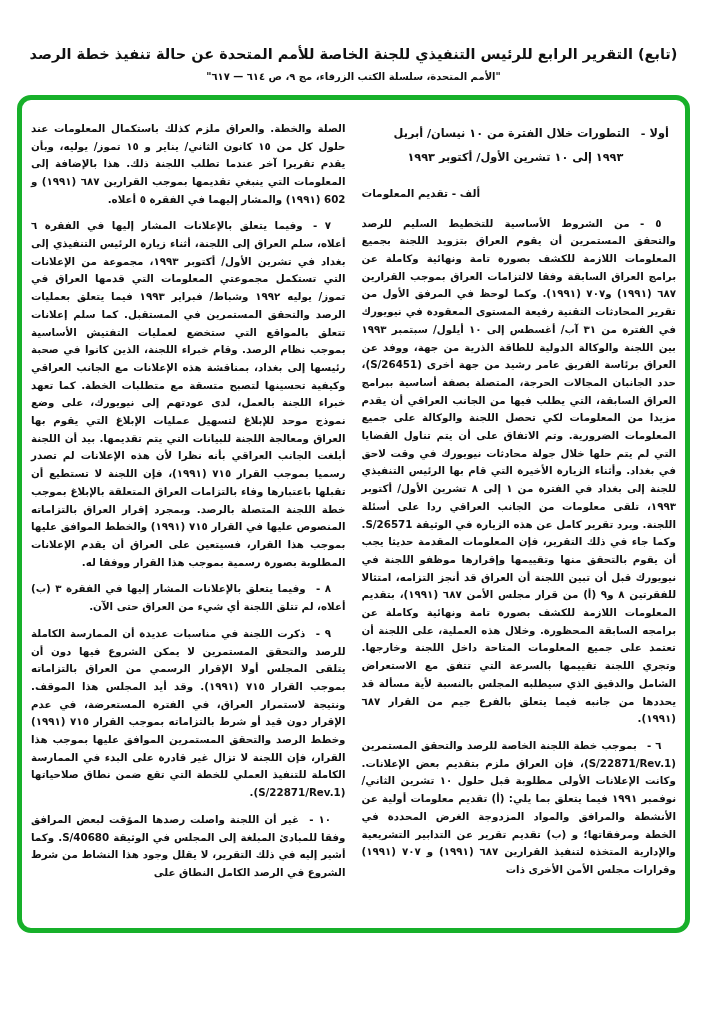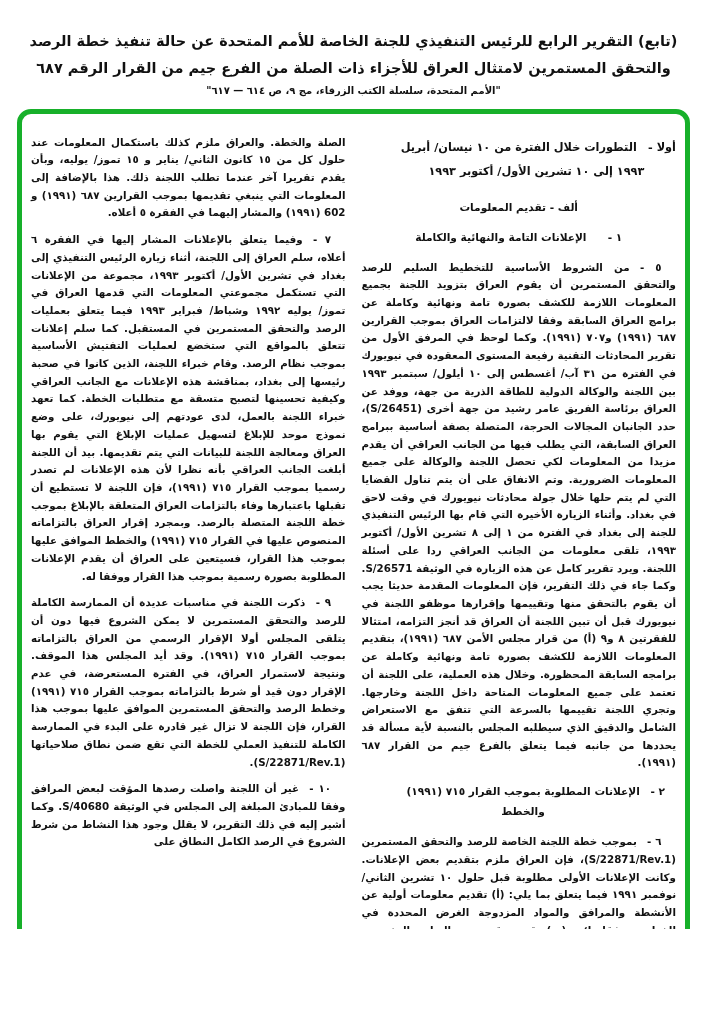--- a/index.html
+++ b/index.html
@@ -5,21 +5,21 @@
   html, body {
     margin: 0;
     padding: 0;
     background: #ffffff;
     font-family: "DejaVu Sans", sans-serif;
     color: #111111;
   }
   .page {
     width: 707px;
     height: 925px;
-    margin: 4px auto;
+    margin: 17px auto;
     background: #ffffff;
     position: relative;
     box-sizing: border-box;
     overflow: hidden;
   }
   .doc-header {
     direction: rtl;
     text-align: center;
     padding: 24px 28px 4px;
     font-weight: 700;
@@ -65,27 +65,27 @@
     text-indent: 0;
   }
   .sec-h {
     font-size: 11.3px;
     font-weight: 700;
     line-height: 2.15;
     margin: 2px 0 14px 0;
     padding-right: 2.8em;
     text-indent: -2.8em;
     padding-left: 2.2em;
-    text-align: right;
+    text-align: center;
   }
   .sub-h {
     font-weight: 700;
     font-size: 10.6px;
     margin: 4px 0 12px 0;
-    text-align: center;
+    text-align: left;
   }
   .sub-h.hang {
     padding-right: 2.4em;
     text-indent: -2.4em;
     padding-left: 3.2em;
     line-height: 1.9;
   }
   .page-footer {
     text-align: center;
     margin-top: 13px;
@@ -93,39 +93,37 @@
     font-weight: 700;
   }
 </style>
 </head>
 <body>
 
 <div class="page">
 
   <header class="doc-header">
     <div class="h-main">(تابع) التقرير الرابع للرئيس التنفيذي للجنة الخاصة للأمم المتحدة عن حالة تنفيذ خطة الرصد</div>
-    <div class="h-main">والتحقق المستمرين لامتثال العراق للأجزاء ذات الصلة من الفرع جيم من القرار الرقم ٦٨٧</div>
     <div class="h-source">"الأمم المتحدة، سلسلة الكتب الزرقاء، مج ٩، ص ٦١٤ — ٦١٧"</div>
   </header>
 
   <div class="green-box">
     <div class="cols">
 
       <div class="col">
         <div class="sec-h">أولا - التطورات خلال الفترة من ١٠ نيسان/ أبريل ١٩٩٣ إلى ١٠ تشرين الأول/ أكتوبر ١٩٩٣</div>
         <div class="sub-h">ألف - تقديم المعلومات</div>
-        <div class="sub-h">١ -  الإعلانات التامة والنهائية والكاملة</div>
         <p class="para">٥ - من الشروط الأساسية للتخطيط السليم للرصد والتحقق المستمرين أن يقوم العراق بتزويد اللجنة بجميع المعلومات اللازمة للكشف بصورة تامة ونهائية وكاملة عن برامج العراق السابقة وفقا لالتزامات العراق بموجب القرارين ٦٨٧ (١٩٩١) و٧٠٧ (١٩٩١). وكما لوحظ في المرفق الأول من تقرير المحادثات التقنية رفيعة المستوى المعقودة في نيويورك في الفترة من ٣١ آب/ أغسطس إلى ١٠ أيلول/ سبتمبر ١٩٩٣ بين اللجنة والوكالة الدولية للطاقة الذرية من جهة، ووفد عن العراق برئاسة الفريق عامر رشيد من جهة أخرى (S/26451)، حدد الجانبان المجالات الحرجة، المتصلة بصفة أساسية ببرامج العراق السابقة، التي يطلب فيها من الجانب العراقي أن يقدم مزيدا من المعلومات لكي تحصل اللجنة والوكالة على جميع المعلومات الضرورية. وتم الاتفاق على أن يتم تناول القضايا التي لم يتم حلها خلال جولة محادثات نيويورك في وقت لاحق في بغداد. وأثناء الزيارة الأخيرة التي قام بها الرئيس التنفيذي للجنة إلى بغداد في الفترة من ١ إلى ٨ تشرين الأول/ أكتوبر ١٩٩٣، تلقى معلومات من الجانب العراقي ردا على أسئلة اللجنة. ويرد تقرير كامل عن هذه الزيارة في الوثيقة S/26571. وكما جاء في ذلك التقرير، فإن المعلومات المقدمة حديثا يجب أن يقوم بالتحقق منها وتقييمها وإقرارها موظفو اللجنة في نيويورك قبل أن تبين اللجنة أن العراق قد أنجز التزامه، امتثالا للفقرتين ٨ و٩ (أ) من قرار مجلس الأمن ٦٨٧ (١٩٩١)، بتقديم المعلومات اللازمة للكشف بصورة تامة ونهائية وكاملة عن برامجه السابقة المحظورة. وخلال هذه العملية، على اللجنة أن تعتمد على جميع المعلومات المتاحة داخل اللجنة وخارجها. وتجري اللجنة تقييمها بالسرعة التي تتفق مع الاستعراض الشامل والدقيق الذي سيطلبه المجلس بالنسبة لأية مسألة قد يحددها من جانبه فيما يتعلق بالفرع جيم من القرار ٦٨٧ (١٩٩١).</p>
-        <div class="sub-h hang">٢ - الإعلانات المطلوبة بموجب القرار ٧١٥ (١٩٩١) والخطط</div>
         <p class="para">٦ - بموجب خطة اللجنة الخاصة للرصد والتحقق المستمرين (S/22871/Rev.1)، فإن العراق ملزم بتقديم بعض الإعلانات. وكانت الإعلانات الأولى مطلوبة قبل حلول ١٠ تشرين الثاني/ نوفمبر ١٩٩١ فيما يتعلق بما يلي: (أ) تقديم معلومات أولية عن الأنشطة والمرافق والمواد المزدوجة الغرض المحددة في الخطة ومرفقاتها؛ و (ب) تقديم تقرير عن التدابير التشريعية والإدارية المتخذة لتنفيذ القرارين ٦٨٧ (١٩٩١) و ٧٠٧ (١٩٩١) وقرارات مجلس الأمن الأخرى ذات</p>
       </div>
 
       <div class="col">
         <p class="para noindent">الصلة والخطة. والعراق ملزم كذلك باستكمال المعلومات عند حلول كل من ١٥ كانون الثاني/ يناير و ١٥ تموز/ يوليه، وبأن يقدم تقريرا آخر عندما تطلب اللجنة ذلك. هذا بالإضافة إلى المعلومات التي ينبغي تقديمها بموجب القرارين ٦٨٧ (١٩٩١) و 602 (١٩٩١) والمشار إليهما في الفقرة ٥ أعلاه.</p>
         <p class="para">٧ - وفيما يتعلق بالإعلانات المشار إليها في الفقرة ٦ أعلاه، سلم العراق إلى اللجنة، أثناء زيارة الرئيس التنفيذي إلى بغداد في تشرين الأول/ أكتوبر ١٩٩٣، مجموعة من الإعلانات التي تستكمل مجموعتي المعلومات التي قدمها العراق في تموز/ يوليه ١٩٩٢ وشباط/ فبراير ١٩٩٣ فيما يتعلق بعمليات الرصد والتحقق المستمرين في المستقبل. كما سلم إعلانات تتعلق بالمواقع التي ستخضع لعمليات التفتيش الأساسية بموجب نظام الرصد. وقام خبراء اللجنة، الذين كانوا في صحبة رئيسها إلى بغداد، بمناقشة هذه الإعلانات مع الجانب العراقي وكيفية تحسينها لتصبح متسقة مع متطلبات الخطة. كما تعهد خبراء اللجنة بالعمل، لدى عودتهم إلى نيويورك، على وضع نموذج موحد للإبلاغ لتسهيل عمليات الإبلاغ التي يقوم بها العراق ومعالجة اللجنة للبيانات التي يتم تقديمها. بيد أن اللجنة أبلغت الجانب العراقي بأنه نظرا لأن هذه الإعلانات لم تصدر رسميا بموجب القرار ٧١٥ (١٩٩١)، فإن اللجنة لا تستطيع أن تقبلها باعتبارها وفاء بالتزامات العراق المتعلقة بالإبلاغ بموجب خطة اللجنة المتصلة بالرصد. وبمجرد إقرار العراق بالتزاماته المنصوص عليها في القرار ٧١٥ (١٩٩١) والخطط الموافق عليها بموجب هذا القرار، فسيتعين على العراق أن يقدم الإعلانات المطلوبة بصورة رسمية بموجب هذا القرار ووفقا له.</p>
+        <p class="para">٨ - وفيما يتعلق بالإعلانات المشار إليها في الفقرة ٣ (ب) أعلاه، لم تتلق اللجنة أي شيء من العراق حتى الآن.</p>
         <p class="para">٩ - ذكرت اللجنة في مناسبات عديدة أن الممارسة الكاملة للرصد والتحقق المستمرين لا يمكن الشروع فيها دون أن يتلقى المجلس أولا الإقرار الرسمي من العراق بالتزاماته بموجب القرار ٧١٥ (١٩٩١). وقد أيد المجلس هذا الموقف. ونتيجة لاستمرار العراق، في الفترة المستعرضة، في عدم الإقرار دون قيد أو شرط بالتزاماته بموجب القرار ٧١٥ (١٩٩١) وخطط الرصد والتحقق المستمرين الموافق عليها بموجب هذا القرار، فإن اللجنة لا تزال غير قادرة على البدء في الممارسة الكاملة للتنفيذ العملي للخطة التي تقع ضمن نطاق صلاحياتها (S/22871/Rev.1).</p>
         <p class="para">١٠ - غير أن اللجنة واصلت رصدها المؤقت لبعض المرافق وفقا للمبادئ المبلغة إلى المجلس في الوثيقة S/40680. وكما أشير إليه في ذلك التقرير، لا يقلل وجود هذا النشاط من شرط الشروع في الرصد الكامل النطاق على</p>
       </div>
 
     </div>
   </div>
 
   <footer class="page-footer">
     <span>٢</span>
   </footer>

